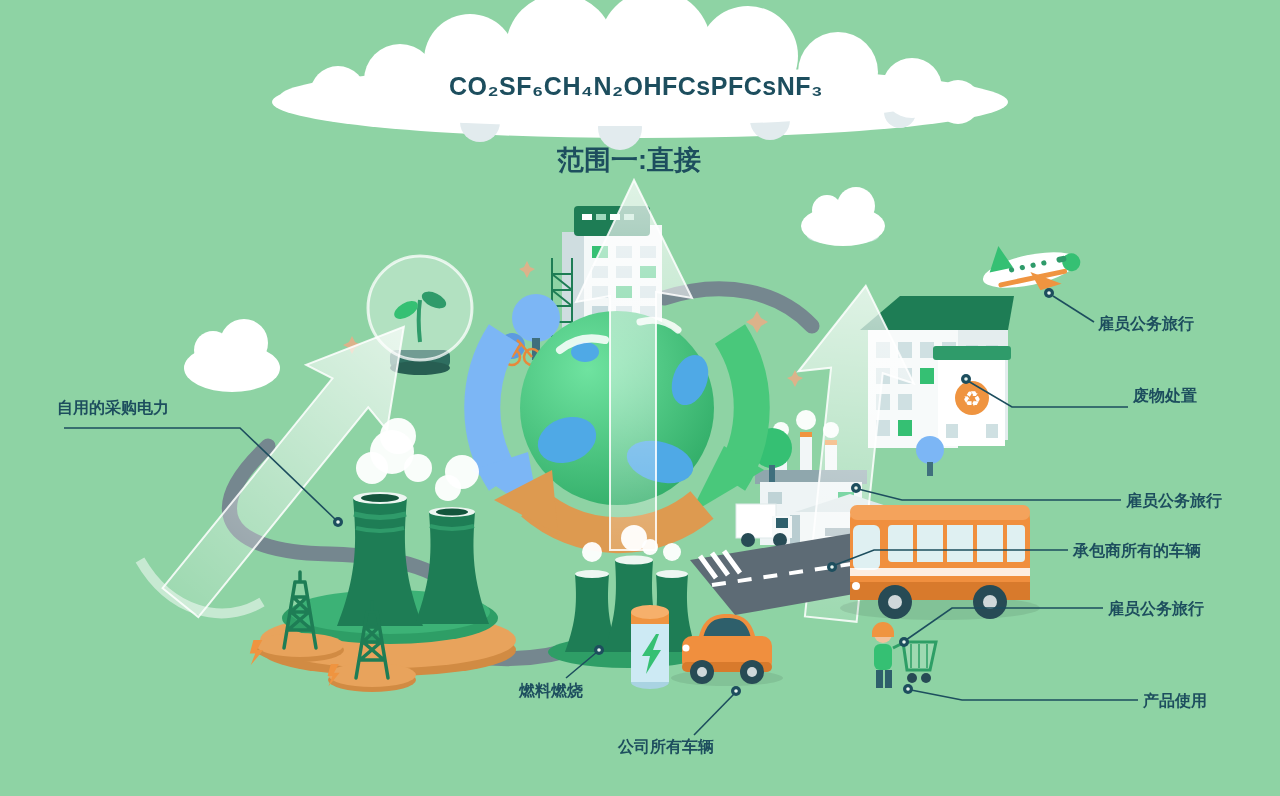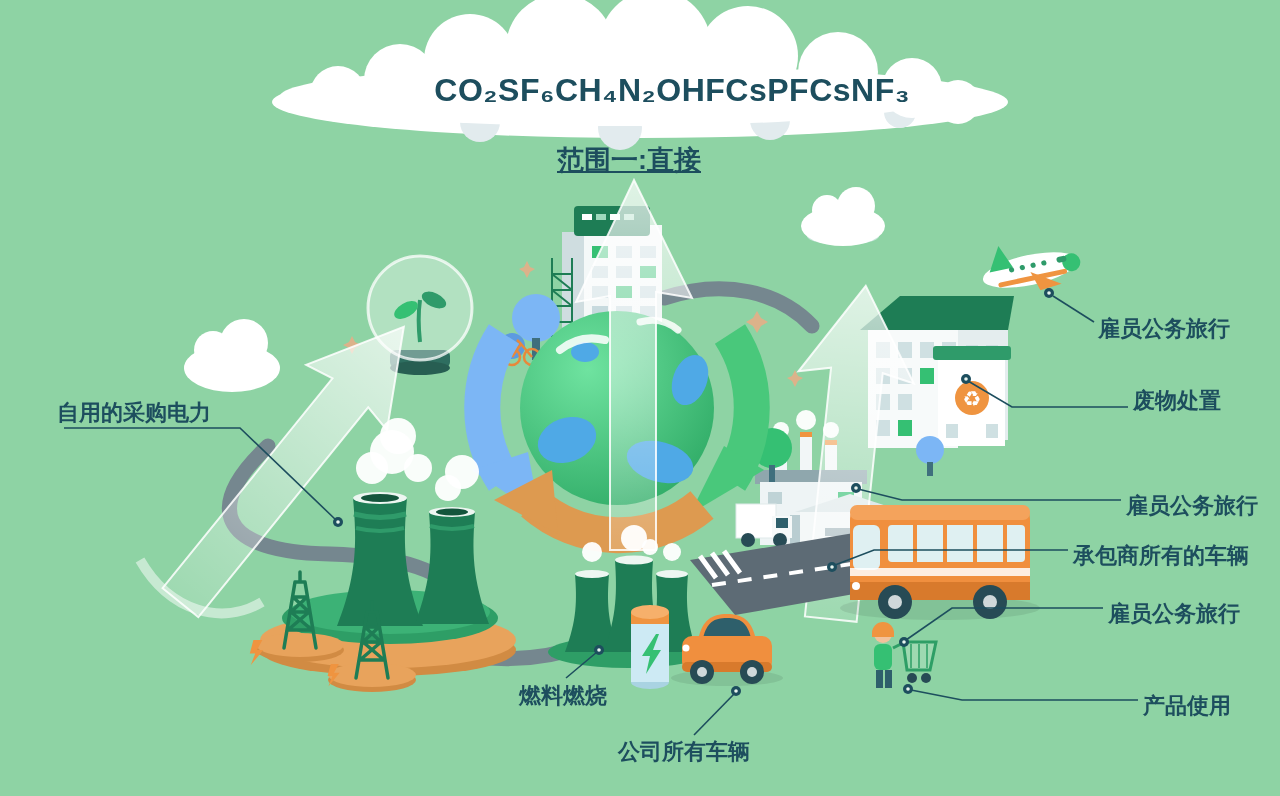--- a/index.html
+++ b/index.html
@@ -1,22 +1,22 @@
 <!DOCTYPE html>
 <html><head>
 <meta charset="utf-8">
 <style>
   html,body{margin:0;padding:0;}
   .stage{position:relative;width:1280px;height:796px;background:#8ed3a4;overflow:hidden;
          font-family:"Liberation Sans","DejaVu Sans",sans-serif;color:#1d4e5e;}
   svg.scene{position:absolute;left:0;top:0;z-index:1;}
-  .gases{position:absolute;left:362px;top:72px;width:548px;display:flex;justify-content:flex-end;
-         font-size:32px;font-weight:bold;letter-spacing:.5px;z-index:4;}
-  .scope{position:absolute;transform:translateX(-50%);font-size:27px;font-weight:bold;z-index:4;white-space:nowrap;text-decoration:underline;}
-  .lbl{position:absolute;font-size:22px;font-weight:600;z-index:4;white-space:nowrap;}
+  .gases{position:absolute;left:362px;top:72px;width:548px;display:flex;justify-content:center;
+         font-size:25px;font-weight:bold;letter-spacing:.5px;z-index:4;}
+  .scope{position:absolute;transform:translateX(-50%);font-size:27px;font-weight:bold;z-index:4;white-space:nowrap;}
+  .lbl{position:absolute;font-size:16px;font-weight:600;z-index:4;white-space:nowrap;}
 </style>
 </head>
 <body>
 
 <div class="stage">
 
   <svg class="scene" width="1280" height="796" viewBox="0 0 1280 796">
     <defs>
       <radialGradient id="globeGrad" cx="35%" cy="30%" r="80%">
         <stop offset="0%" stop-color="#6fe3a0"></stop>

